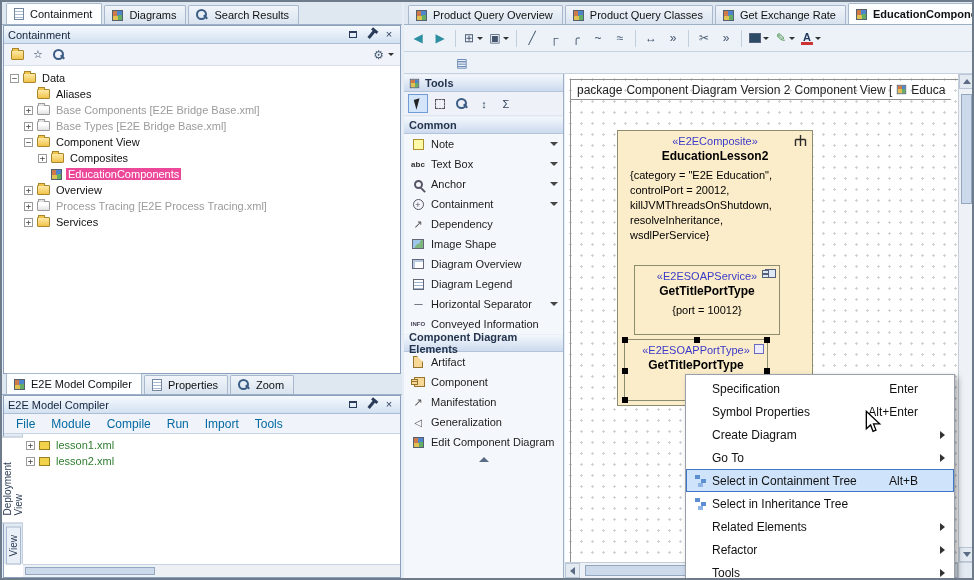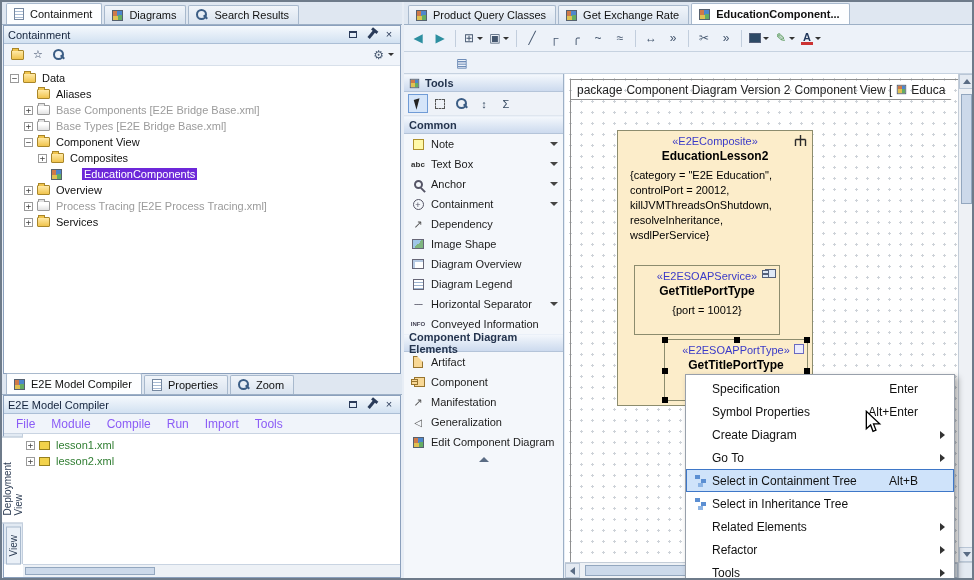--- a/index.html
+++ b/index.html
@@ -37,27 +37,27 @@
   .ptool { height:22px; display:flex; align-items:center; gap:7px; padding:0 6px; border-bottom:1px solid #d8e0ea; background:#f0f4fa; }
   .ptool .spacer { margin-left:auto; }
   .ptool .gear { font-size:12px; color:#4b5c74; display:flex; align-items:center; gap:2px; }
 
   
   .tree { position:absolute; left:0; right:0; background:#fff; overflow:hidden; padding:3px 0 0 2px; }
   .trow { display:flex; align-items:center; height:16px; font-size:11px; gap:4px; white-space:nowrap; }
   .exp { width:9px; height:9px; border:1px solid #9a9a9a; background:#fff; font:9px/7px "DejaVu Sans Mono", monospace; text-align:center; color:#444; flex:0 0 9px; }
   .expsp { width:9px; flex:0 0 9px; }
   .tlab { color:#111; padding:0 2px; }
-  .tlab.sel { background:#6d28d9; color:#fff;margin-left:16px; }
+  .tlab.sel { background:#ec4899; color:#fff; }
   .tlab.gr { color:#9b9b9b; }
   .tlab.green { color:#2f7d31; }
 
   
   .menubar { display:flex; align-items:center; height:20px; font-size:12px; background:#f0f4fa; border-bottom:1px solid #c9d4e2; padding:0 4px; }
-  .mbitem { padding:1px 8px; color:#8b5cf6; }
+  .mbitem { padding:1px 8px; color:#0369a1; }
   .vtabs { position:absolute; left:0; top:0; bottom:13px; width:19px; background:#e2eaf3; border-right:1px solid #c2cedd; display:flex; flex-direction:column; align-items:center; padding-top:3px; gap:3px; }
   .vtab { writing-mode:vertical-rl; transform:rotate(180deg); font-size:10px; color:#2a3a52; border:1px solid #a8b9cd; background:#eaf0f7; padding:7px 1px; }
   .vtab.active { background:#ffffff; }
   .ctree { position:absolute; left:19px; top:0; right:0; bottom:13px; background:#fff; padding:3px 0 0 3px; }
   .chscroll { position:absolute; left:19px; right:0; bottom:0; height:13px; background:#edf1f6; border-top:1px solid #c9d4e2; }
   .chthumb { position:absolute; left:2px; top:2px; bottom:2px; width:130px; background:#ccd9ea; border:1px solid #93a7bf; }
 
   
   .rpane { position:absolute; left:402px; top:0; width:570px; height:576px; }
   .dtb { position:absolute; display:flex; align-items:center; gap:2px; padding:0 4px; background:#edf2f9; border-bottom:1px solid #c6d2e0; }
@@ -110,21 +110,21 @@
              padding:0 16px 0 6px; border-bottom:1px solid #8f8f8f; font-size:12px; white-space:nowrap;
              clip-path:polygon(0 0,100% 0,100% 55%,calc(100% - 11px) 100%,0 100%); }
   .seg { color:#222; } .seg.b { font-weight:normal; }
   .ebox { position:absolute; background:#fcedca; border:1px solid #8c8c6e; }
   .stype { font-size:11px; color:#3a3ac8; text-align:center; padding-top:4px; }
   .ename { font-size:12px; font-weight:bold; color:#000; text-align:center; padding-top:2px; }
   .tags { font-size:11px; color:#000; padding-left:12px; margin-top:5px; line-height:15px; }
   .tags.center { padding-left:0; text-align:center; }
   .composite { left:52px; top:56px; width:196px; height:276px; }
   .service { left:16px; top:134px; width:146px; height:70px; }
-  .porttype { left:6px; top:208px; width:144px; height:62px;margin-left:40px; }
+  .porttype { left:6px; top:208px; width:144px; height:62px; }
   .fork { position:absolute; right:4px; top:3px; }
   .comp-ic { position:absolute; right:3px; top:3px; width:11px; height:9px; border:1px solid #55617a; background:#dfe9f6; }
   .comp-ic::before, .comp-ic::after { content:""; position:absolute; left:-4px; width:5px; height:2px; background:#dfe9f6; border:1px solid #55617a; }
   .comp-ic::before { top:0; } .comp-ic::after { top:4px; }
   .port-ic { position:absolute; right:3px; top:4px; width:10px; height:10px; border:1px solid #6a6ac0; background:#ececfc; }
   .h { position:absolute; width:6px; height:6px; background:#000; }
   .h.tl{left:-3px;top:-3px} .h.tm{left:69px;top:-3px} .h.tr{right:-3px;top:-3px}
   .h.ml{left:-3px;top:28px} .h.mr{right:-3px;top:28px}
   .h.bl{left:-3px;bottom:-3px} .h.bm{left:69px;bottom:-3px} .h.br{right:-3px;bottom:-3px}
 
@@ -311,20 +311,24 @@
           </div>
         </div>
       <div class="chscroll">
         <div class="chthumb"></div>
       </div>
     </div>
   </div>
 
   <div class="rpane">
     <div class="tabbar rtabs" id="right-tabs" style="left:0; top:0; right:0; height:23px;">
+        <div class="tab">
+          <span class="ic-grid"></span>
+          <span class="tlab">Product Query Overview</span>
+        </div>
         <div class="tab">
           <span class="ic-grid"></span>
           <span class="tlab">Product Query Classes</span>
         </div>
         <div class="tab">
           <span class="ic-grid"></span>
           <span class="tlab">Get Exchange Rate</span>
         </div>
         <div class="tab active">
           <span class="ic-grid"></span>

